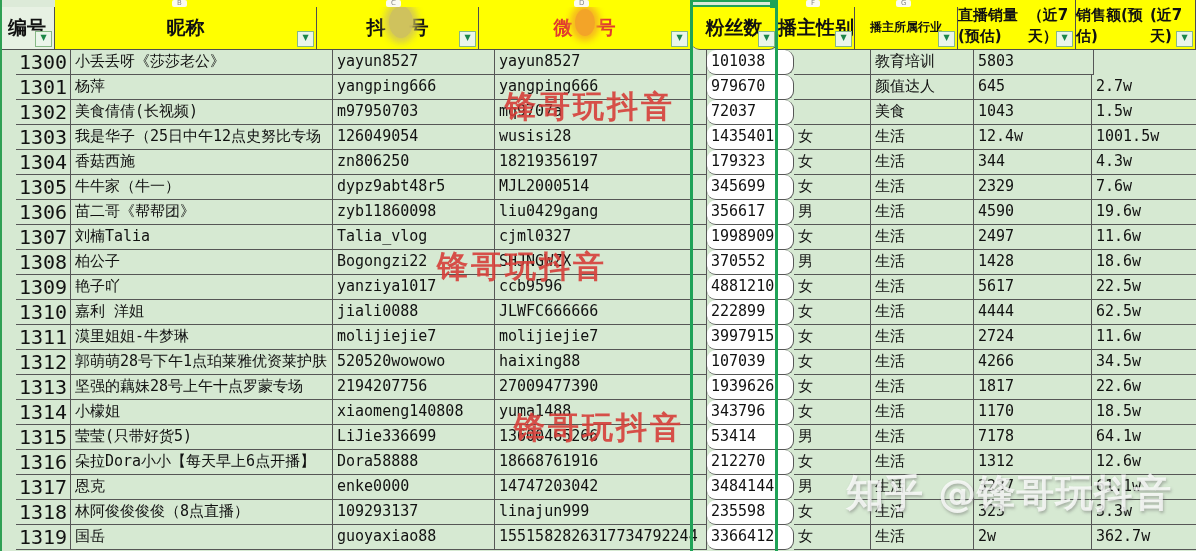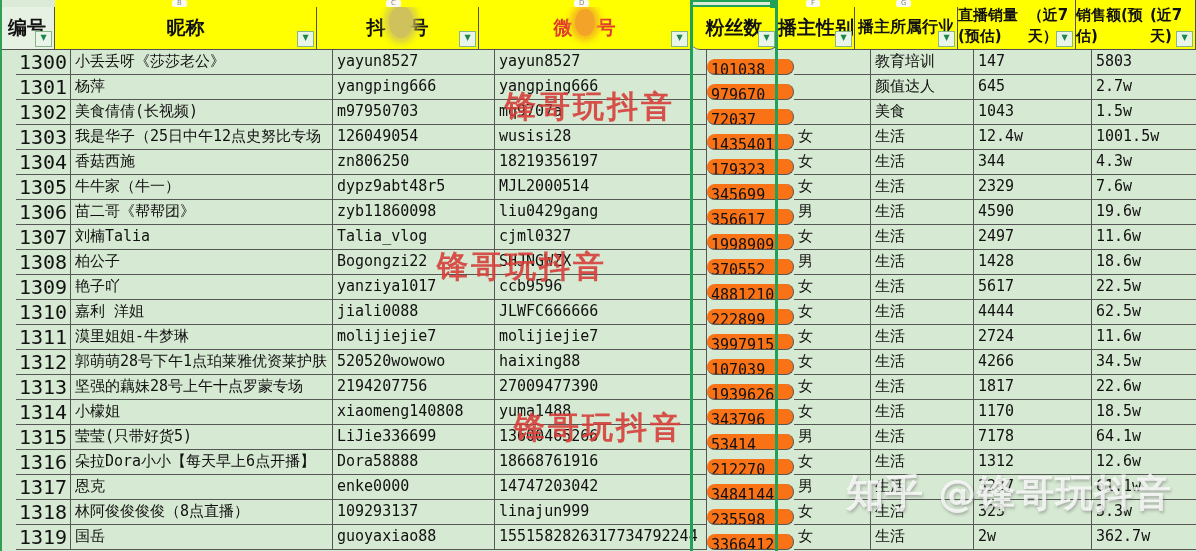--- a/index.html
+++ b/index.html
@@ -40,21 +40,21 @@
          border:2px solid #1fa257;background:#dcead8;z-index:6;}
 
   
   .body-rows{position:absolute;left:16px;top:50px;width:1196px;height:533px;overflow:hidden;z-index:1;}
   .row{display:flex;height:25px;}
   .cell{box-sizing:border-box;background:#d6e9d2;border-right:1px solid #565656;
         border-bottom:1px solid #565656;overflow:hidden;white-space:nowrap;
         font-size:15px;line-height:23px;color:#111;padding:0 4px;
         font-family:"DejaVu Sans Mono","DejaVu Sans",monospace;cursor:cell;}
   .cell-num{font-size:20px;text-align:center;line-height:24px;padding:0 1px;}
-  .cell-fans{background:#f97316;margin-top:9px;}
+  .cell-fans{background:#ffffff;}
 
   
   .sel-line{position:absolute;top:0;width:3px;height:551px;background:#1fa257;z-index:7;}
   .sel-left{left:690px;} .sel-right{left:775px;}
   .sel-handle{position:absolute;left:770px;top:0;width:8px;height:8px;background:#1fa257;z-index:8;}
 
   .edge-left{position:absolute;left:0;top:0;width:2px;height:551px;background:#2fa054;z-index:7;}
 
   
   .wm-red{position:absolute;color:rgba(214,62,56,.9);font-weight:700;font-size:31px;
@@ -95,21 +95,21 @@
     </div>
     <div class="hcell c4">
       <span>粉丝数</span>
       <span class="filter-btn">▼</span>
     </div>
     <div class="hcell c5">
       <span>播主性别</span>
       <span class="filter-btn">▼</span>
     </div>
     <div class="hcell c6">
-      <span style="font-size:16px">播主所属行业</span>
+      <span style="font-size:12px">播主所属行业</span>
       <span class="filter-btn">▼</span>
     </div>
     <div class="hcell twoline c7">
       <span>直播销量(预估)</span>
       <span>（近7天）</span>
       <span class="filter-btn">▼</span>
     </div>
     <div class="hcell twoline c8">
       <span>销售额(预估)</span>
       <span>(近7天)</span>
@@ -130,21 +130,20 @@
 
   <div class="body-rows" id="body-rows">
       <div class="row">
         <div class="cell c0 cell-num">1300</div>
         <div class="cell c1">小丢丢呀《莎莎老公》</div>
         <div class="cell c2">yayun8527</div>
         <div class="cell c3">yayun8527</div>
         <div class="cell c4 cell-fans">101038</div>
         <div class="cell c5"></div>
         <div class="cell c6">教育培训</div>
-        <div class="cell c7">147</div>
         <div class="cell c8">5803</div>
       </div>
       <div class="row">
         <div class="cell c0 cell-num">1301</div>
         <div class="cell c1">杨萍</div>
         <div class="cell c2">yangping666</div>
         <div class="cell c3">yangping666</div>
         <div class="cell c4 cell-fans">979670</div>
         <div class="cell c5"></div>
         <div class="cell c6">颜值达人</div>

